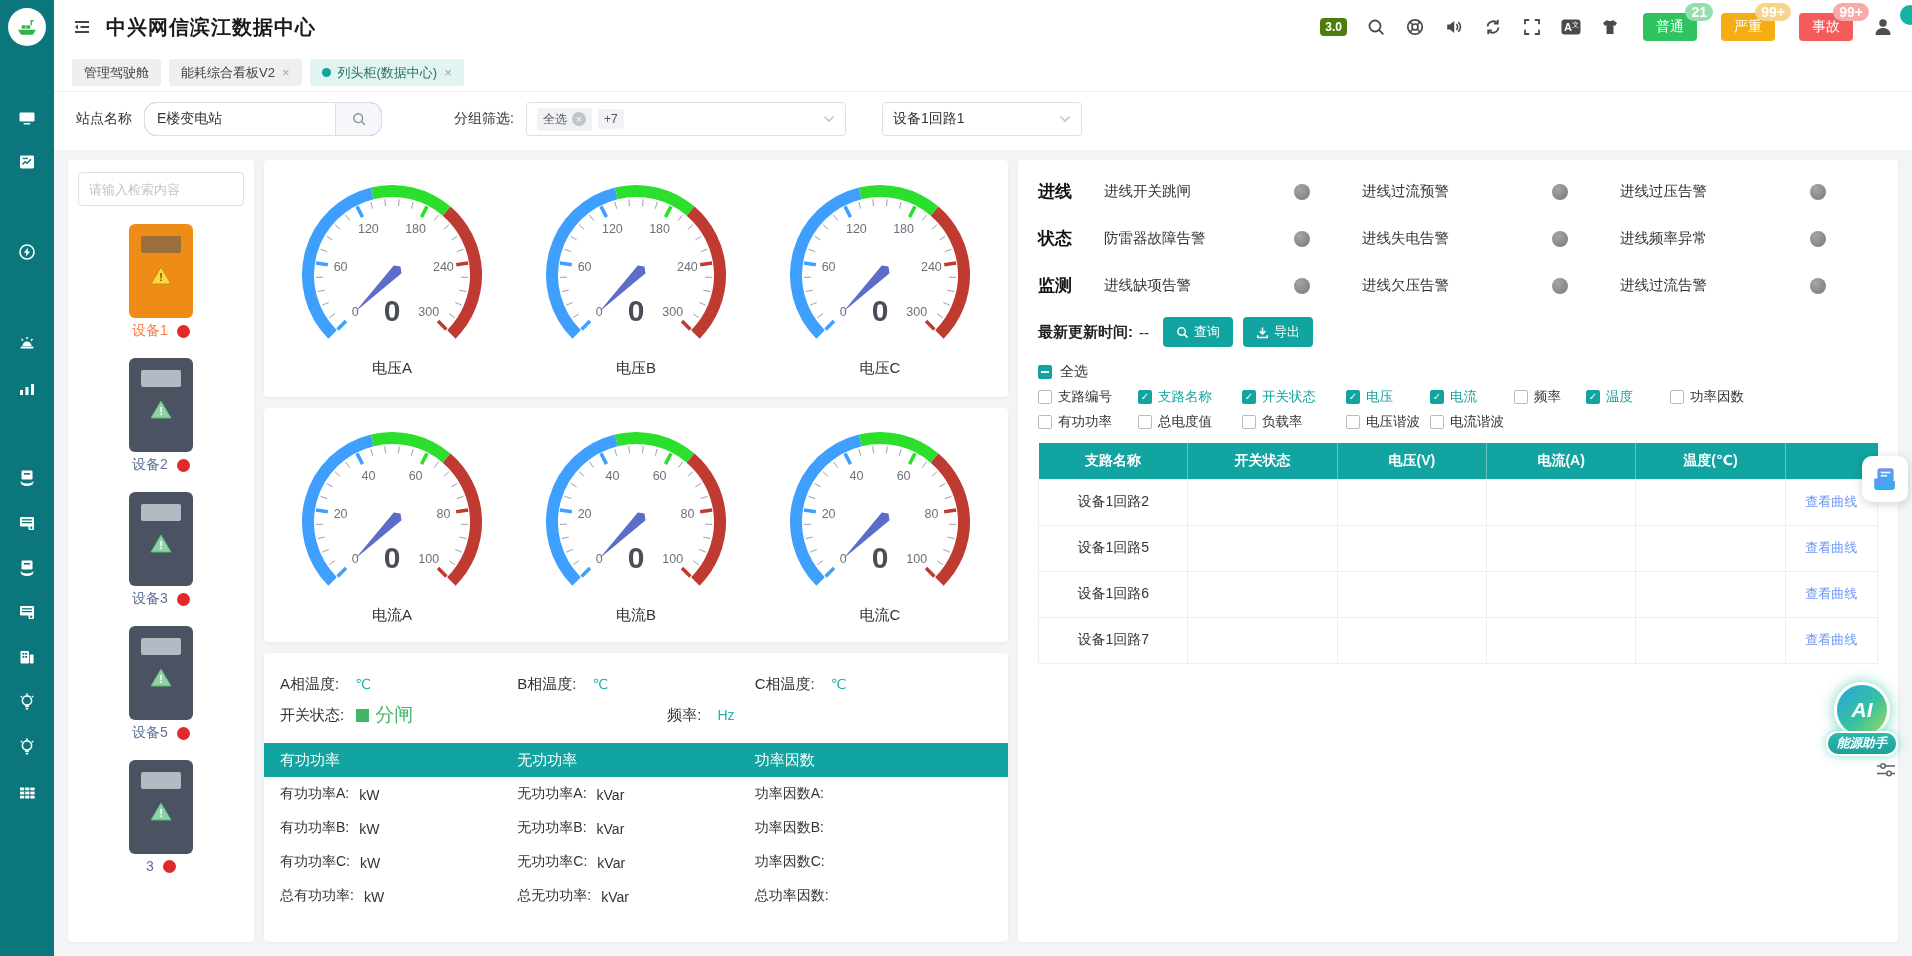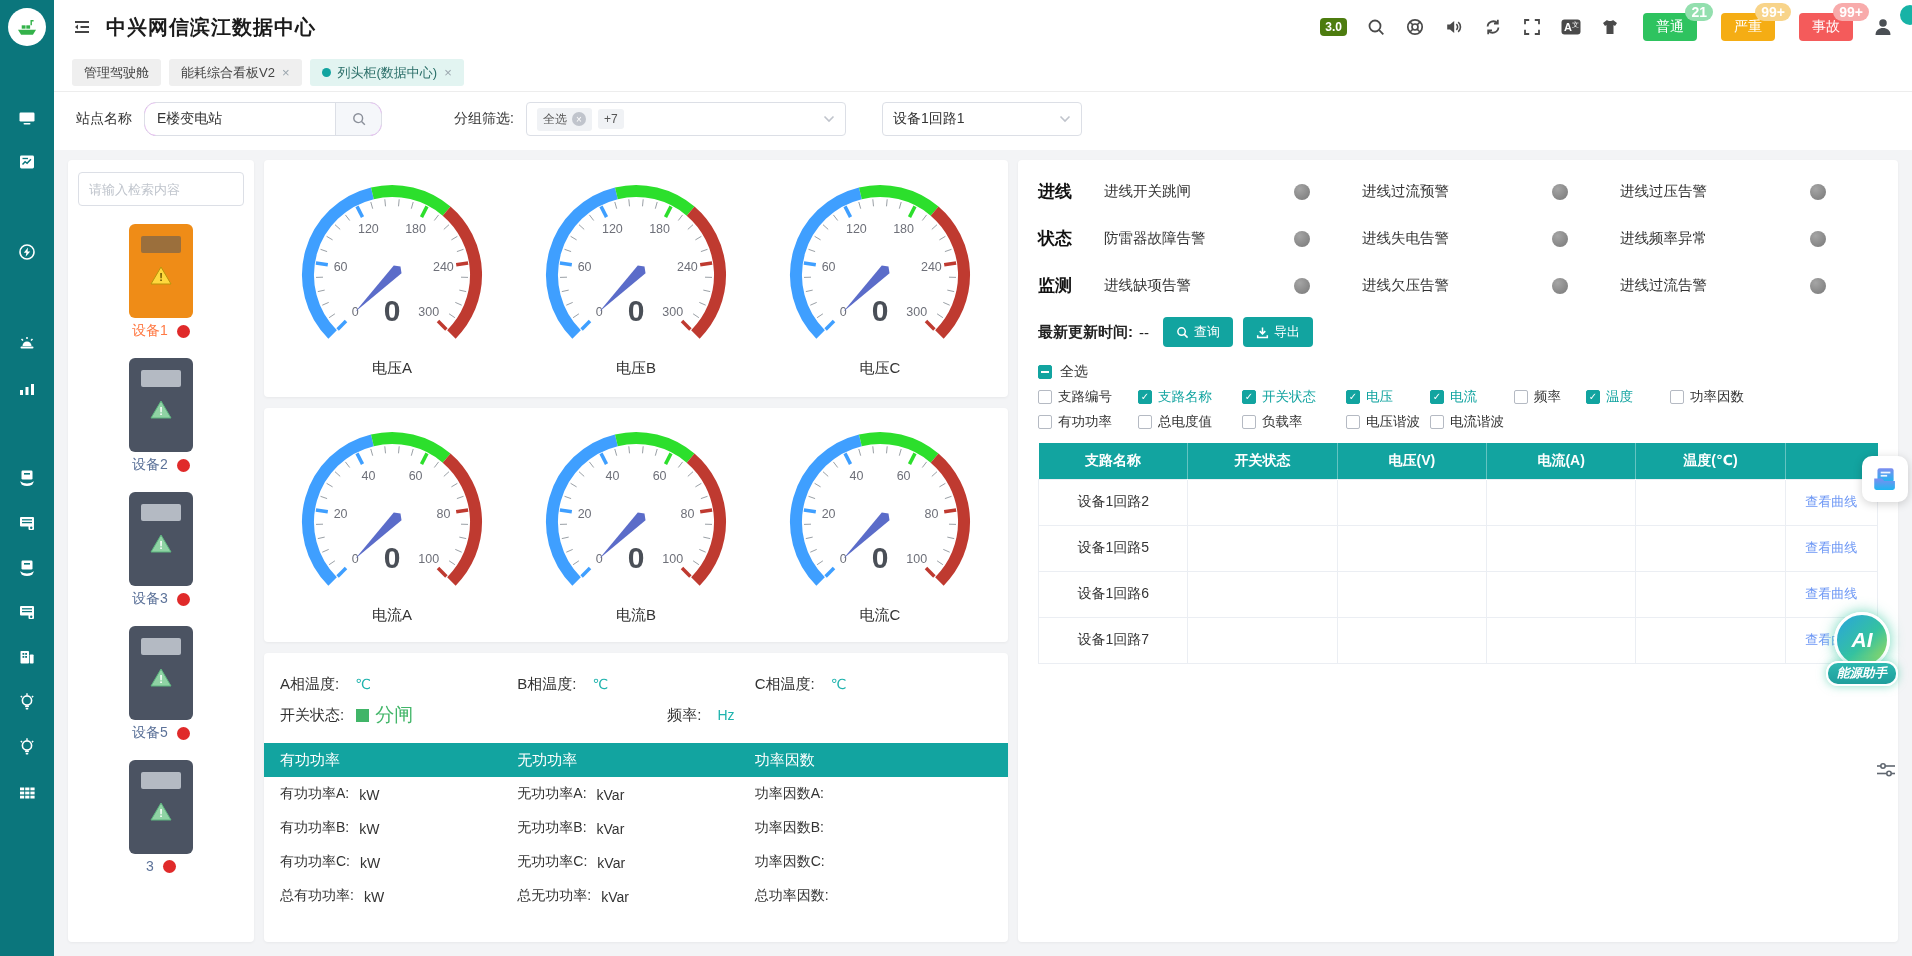--- a/index.html
+++ b/index.html
@@ -93,21 +93,21 @@
   .checkbox.indet{background:#12a4a0;border-color:#12a4a0;}
   .checkbox.indet::after{content:"";width:8px;height:2px;background:#fff;display:block;}
   table.data-table{margin-top:12px;width:100%;border-collapse:collapse;table-layout:fixed;}
   .data-table th{background:#12a4a0;color:#fff;font-size:14px;font-weight:700;height:36px;border-right:1px solid rgba(255,255,255,.35);}
   .data-table th:last-child{border-right:none;}
   .data-table td{height:46px;border:1px solid #ebeef3;font-size:14px;color:#333;text-align:center;background:#fff;}
   .data-table a{color:#6d97f5;font-size:13px;text-decoration:none;cursor:pointer;}
   
   .float-doc{position:fixed;right:4px;top:456px;width:46px;height:46px;background:#fff;border-radius:10px;
     box-shadow:0 2px 10px rgba(0,0,0,.18);display:flex;align-items:center;justify-content:center;cursor:pointer;}
-  .ai-widget{position:fixed;right:8px;top:612px;width:84px;display:flex;flex-direction:column;align-items:center;cursor:pointer;}
+  .ai-widget{position:fixed;right:8px;top:682px;width:84px;display:flex;flex-direction:column;align-items:center;cursor:pointer;}
   .ai-circle{width:56px;height:56px;border-radius:50%;border:3px solid #fff;
     background:linear-gradient(135deg,#2aa7d8 5%,#35c2a0 55%,#a8dd55 100%);
     box-shadow:0 0 14px rgba(62,201,164,.75);display:flex;align-items:center;justify-content:center;
     color:#fff;font-size:21px;font-weight:800;font-style:italic;}
   .ai-pill{margin-top:-7px;background:linear-gradient(180deg,#2db8b0,#1f9e9c);border:2px solid #fff;border-radius:12px;
     padding:2px 9px;color:#fff;font-size:12.5px;font-weight:800;font-style:italic;white-space:nowrap;
     box-shadow:0 0 10px rgba(62,201,164,.6);}
   .float-sliders{position:fixed;right:16px;top:762px;cursor:pointer;display:flex;}
 </style>
 </head>

